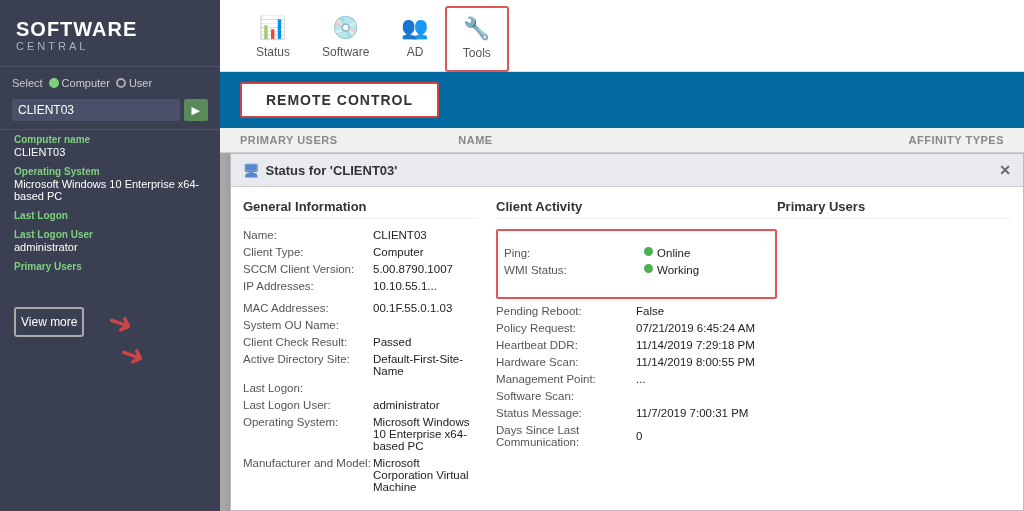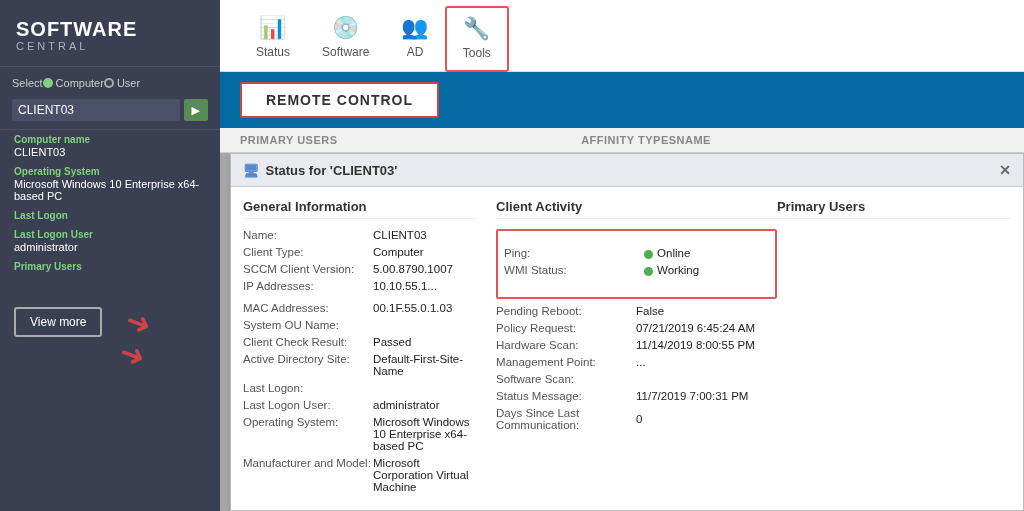--- a/index.html
+++ b/index.html
@@ -28,20 +28,21 @@
     }
     .logo-sub {
       font-size: 11px;
       letter-spacing: 3px;
       color: #aab0c4;
     }
     .sidebar-select {
       padding: 10px 12px 6px;
       display: flex;
       align-items: flex-end;
+      gap: 6px;
       font-size: 11px;
       color: #ccc;
     }
     .radio-label {
       display: flex; align-items: center; gap: 3px; cursor: pointer; font-size: 11px;
     }
     .radio-dot {
       width: 10px; height: 10px; border-radius: 50%; border: 2px solid #aaa; display: inline-block;
     }
     .radio-dot.active { border-color: #7fd17f; background: #7fd17f; }
@@ -82,21 +83,21 @@
     .info-value {
       font-size: 11px;
       color: #fff;
       margin-bottom: 8px;
     }
     .view-more-btn {
       margin: 10px 14px;
       background: transparent;
       border: 2px solid #aaa;
       color: #fff;
-      padding: 6px 14px;
+      padding: 6px 5px;
       cursor: pointer;
       font-size: 12px;
       border-radius: 3px;
     }
 
     
     .main {
       flex: 1;
       display: flex;
       flex-direction: column;
@@ -248,21 +249,21 @@
     }
 
     
     .activity-row {
       display: flex;
       margin-bottom: 5px;
       font-size: 11.5px;
       align-items: center;
     }
     .act-key { color: #555; width: 140px; flex-shrink: 0; }
-    .act-val { color: #222; display: flex; align-items: flex-end; gap: 4px; }
+    .act-val { color: #222; display: flex; align-items: flex-start; gap: 4px; }
     .status-dot { width: 9px; height: 9px; border-radius: 50%; flex-shrink: 0; }
     .dot-green { background: #4caf50; }
     .ping-wmi-box {
       border: 2px solid #e05555;
       border-radius: 2px;
       padding: 16px 6px;
       margin-bottom: 6px;
     }
     .big-arrow {
       color: #c44;
@@ -337,22 +338,22 @@
       <span>Tools</span>
     </div>
   </div>
 
   <div class="remote-bar">
     <button class="remote-control-btn">REMOTE CONTROL</button>
   </div>
 
   <div class="table-header">
     <div class="th">PRIMARY USERS</div>
+    <div class="th name">NAME</div>
     <div class="th affinity">AFFINITY TYPES</div>
-    <div class="th name">NAME</div>
   </div>
 
   <div class="modal-overlay">
     <div class="modal">
       <div class="modal-header">
         <div class="modal-title">
           <span style="color:#5588cc;">🖥</span>
           <span>Status for 'CLIENT03'</span>
         </div>
         <button class="modal-close">✕</button>
@@ -433,20 +434,24 @@
               </div>
               <div class="activity-row">
                 <span class="act-key">Pending Reboot:</span>
                 <span class="act-val">False</span>
               </div>
               <div class="activity-row">
                 <span class="act-key">Policy Request:</span>
                 <span class="act-val">07/21/2019 6:45:24 AM</span>
               </div>
               <div class="activity-row">
+                <span class="act-key">Heartbeat DDR:</span>
+                <span class="act-val">11/14/2019 7:29:18 PM</span>
+              </div>
+              <div class="activity-row">
                 <span class="act-key">Hardware Scan:</span>
                 <span class="act-val">11/14/2019 8:00:55 PM</span>
               </div>
               <div class="activity-row">
                 <span class="act-key">Management Point:</span>
                 <span class="act-val">...</span>
               </div>
               <div class="activity-row">
                 <span class="act-key">Software Scan:</span>
                 <span class="act-val"></span>

